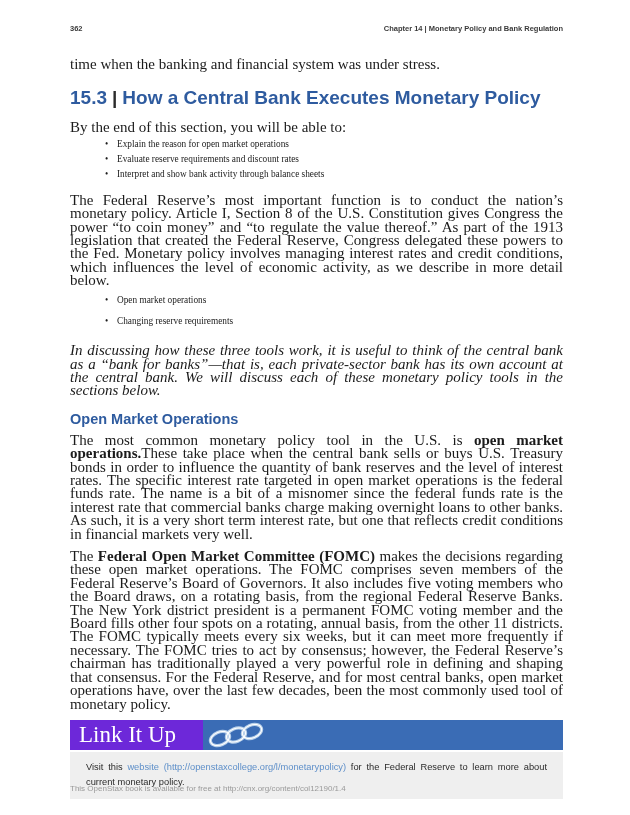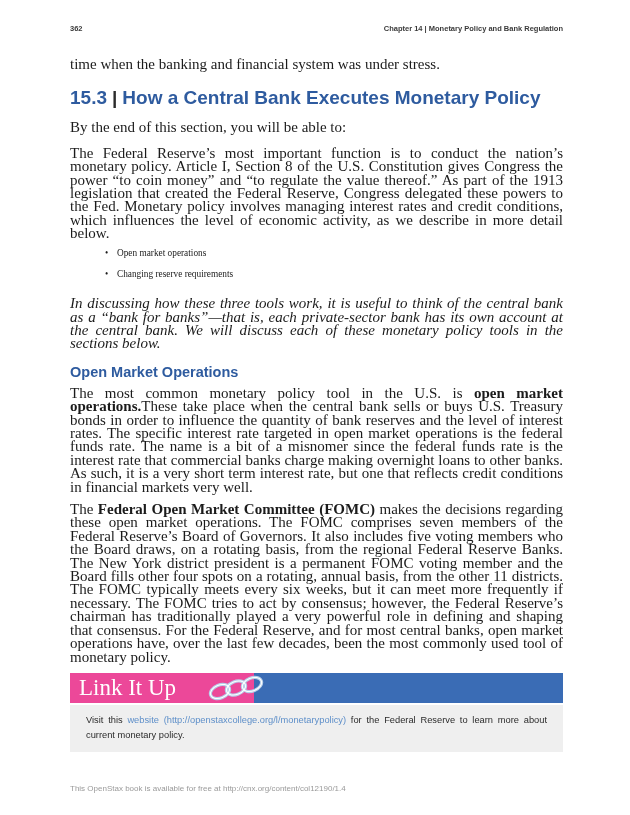--- a/index.html
+++ b/index.html
@@ -43,21 +43,21 @@
     font-size:14.5px;line-height:19px;font-weight:700;color:#2e5b9f;
   }
   .para-omo1{margin-top:5px;}
   .para-omo2{margin-top:9px;}
   b{font-weight:bold;}
   .linkitup{margin-top:9px;}
   .banner{
     position:relative;height:30px;background:#3a6cb5;overflow:hidden;
   }
   .banner-black{
-    position:absolute;left:0;top:0;bottom:0;width:184px;background:#ec4899;
+    position:absolute;left:0;top:0;bottom:0;width:133px;background:#6d28d9;
     display:flex;align-items:center;
   }
   .banner-title{
     font-family:"Liberation Serif", serif;color:#ffffff;font-size:23px;line-height:30px;
     padding-left:9px;white-space:nowrap;
   }
   .chain-icon{position:absolute;left:137px;top:2px;width:60px;height:26px;}
   .linkbox{
     background:#efefef;margin-top:2px;padding:8px 16px 9px 16px;
     font-family:"Liberation Sans", sans-serif;font-size:9.3px;line-height:15px;
@@ -80,20 +80,25 @@
   </div>
 
   <div class="content">
 
     <p class="body intro-line">time when the banking and financial system was under stress.</p>
 
     <h1 class="section-heading"><span class="num">15.3</span><span class="sep">|</span><span class="ttl">How a Central Bank Executes Monetary Policy</span></h1>
 
     <p class="body objectives-intro">By the end of this section, you will be able to:</p>
 
+    <ul class="plain objectives">
+      <li>Explain the reason for open market operations</li>
+      <li>Evaluate reserve requirements and discount rates</li>
+      <li>Interpret and show bank activity through balance sheets</li>
+    </ul>
 
     <p class="body para-fed">The Federal Reserve’s most important function is to conduct the nation’s monetary policy. Article I, Section 8 of the U.S. Constitution gives Congress the power “to coin money” and “to regulate the value thereof.” As part of the 1913 legislation that created the Federal Reserve, Congress delegated these powers to the Fed. Monetary policy involves managing interest rates and credit conditions, which influences the level of economic activity, as we describe in more detail below.</p>
 
 
     <ul class="plain tools">
       <li>Open market operations</li>
       <li>Changing reserve requirements</li>
     </ul>
 
     <p class="body para-discussing">In discussing how these three tools work, it is useful to think of the central bank as a “bank for banks”—that is, each private-sector bank has its own account at the central bank. We will discuss each of these monetary policy tools in the sections below.</p>

